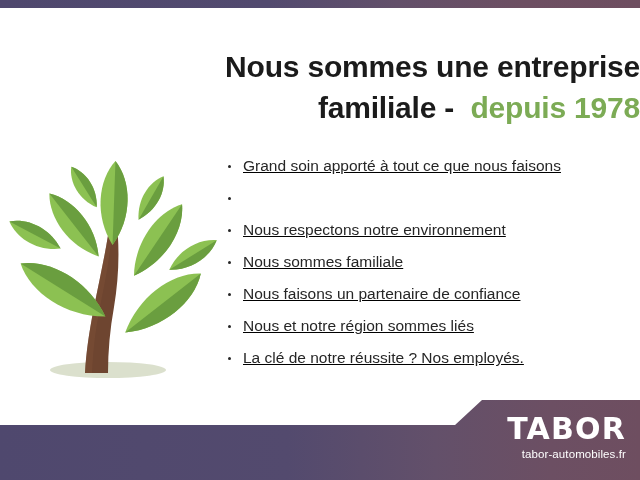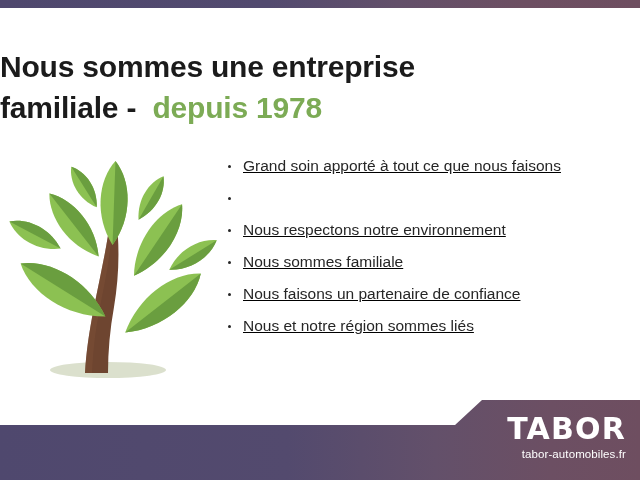--- a/index.html
+++ b/index.html
@@ -21,21 +21,21 @@
     left: 0; top: 0;
     width: 640px; height: 8px;
     background: linear-gradient(90deg, #4f486e 0%, #524a6f 42%, #63506a 62%, #6d4f62 82%, #6e4e60 100%);
   }
 
   
   #headline {
     position: absolute;
     left: 0; top: 26px;
     width: 640px;
-    text-align: left;
+    text-align: right;
     font-size: 30px;
     font-weight: bold;
     color: #1b1b1b;
     line-height: 1.38;
     letter-spacing: -0.2px;
   }
   #headline .ln { display: block; }
   #headline .accent { color: #7cab55; }
   #headline .dash { color: #1b1b1b; }
 
@@ -193,20 +193,24 @@
       <span class="bullet-dot"></span>
       <span>Nous sommes familiale</span>
     </li>
   <li>
       <span class="bullet-dot"></span>
       <span>Nous faisons un partenaire de confiance</span>
     </li>
   <li>
       <span class="bullet-dot"></span>
       <span>Nous et notre région sommes liés</span>
+    </li>
+  <li>
+      <span class="bullet-dot"></span>
+      <span>La clé de notre réussite ? Nos employés.</span>
     </li>
 </ul>
 
 <div id="bottom-bar">
   <svg width="640" height="84" viewBox="0 0 640 84" xmlns="http://www.w3.org/2000/svg">
     <defs>
       <linearGradient id="barGrad" x1="0" y1="0" x2="1" y2="0">
         <stop offset="0" stop-color="#4f486e"></stop>
         <stop offset="0.45" stop-color="#534a6e"></stop>
         <stop offset="0.68" stop-color="#63506a"></stop>

